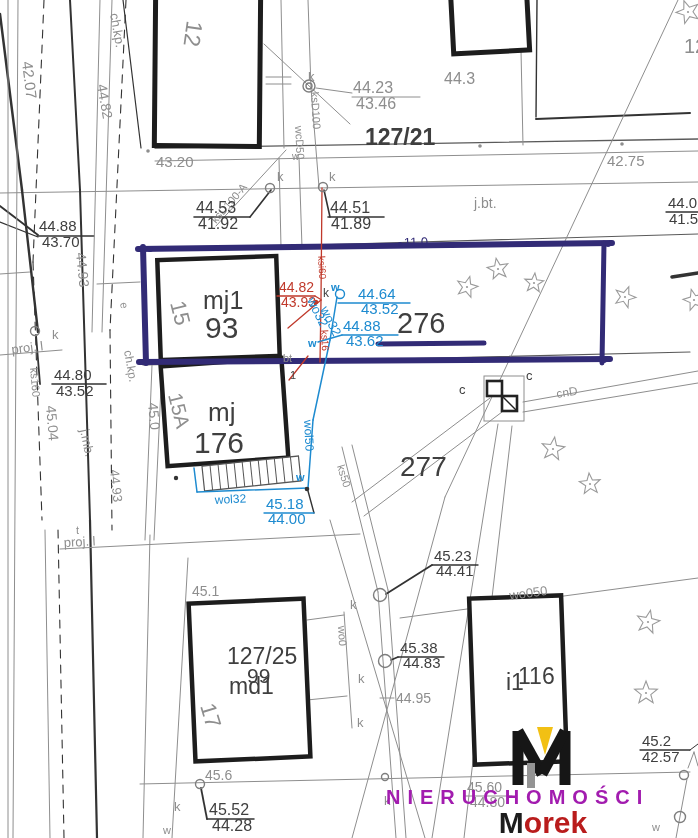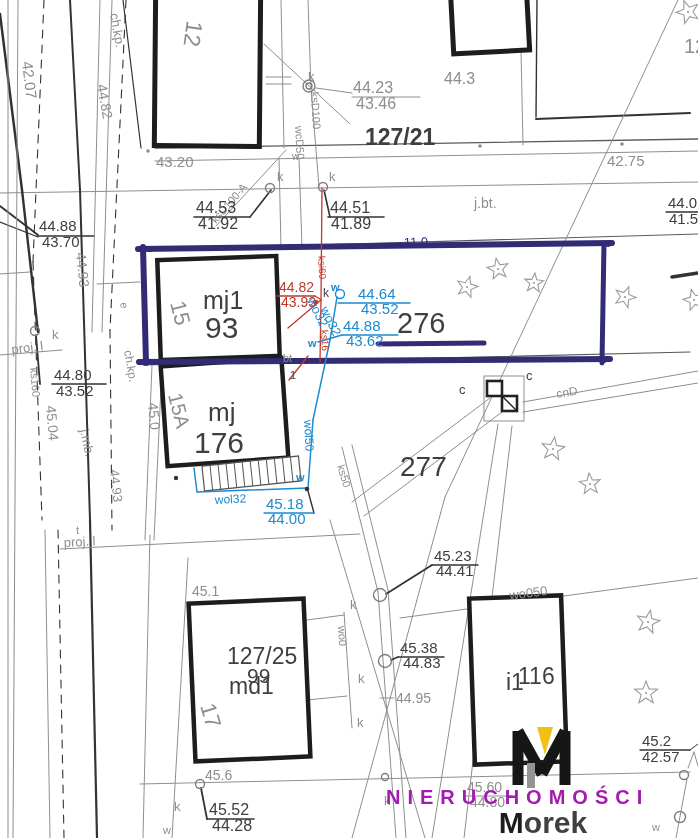--- a/index.html
+++ b/index.html
@@ -14,21 +14,21 @@
   .wm-logo{position:absolute;left:506px;top:720px;}
   .wm-brand{
     position:absolute;left:386px;top:786px;width:312px;
     font-size:20px;font-weight:700;letter-spacing:7px;color:#a21caf;white-space:nowrap;
   }
   .wm-sub{
     position:absolute;left:468px;top:806px;width:150px;text-align:center;
     font-size:30px;font-weight:800;white-space:nowrap;
   }
   .wm-m{color:#1c1c1c;}
-  .wm-rest{color:#404040;}
+  .wm-rest{color:#b91c1c;}
 </style>
 </head>
 <body>
 
 <div id="stage">
   <svg id="mapsvg" width="698" height="838" viewBox="0 0 698 838">
       <line x1="155" y1="148" x2="698" y2="139" stroke="#5a5a5a" stroke-width="1.4" stroke-linecap="round"></line>
       <line x1="155" y1="161" x2="698" y2="151" stroke="#8e8e8e" stroke-width="1" stroke-linecap="round"></line>
       <line x1="0" y1="193" x2="698" y2="182" stroke="#8e8e8e" stroke-width="1" stroke-linecap="round"></line>
       <line x1="143" y1="250" x2="698" y2="234" stroke="#5a5a5a" stroke-width="1.2" stroke-linecap="round"></line>

